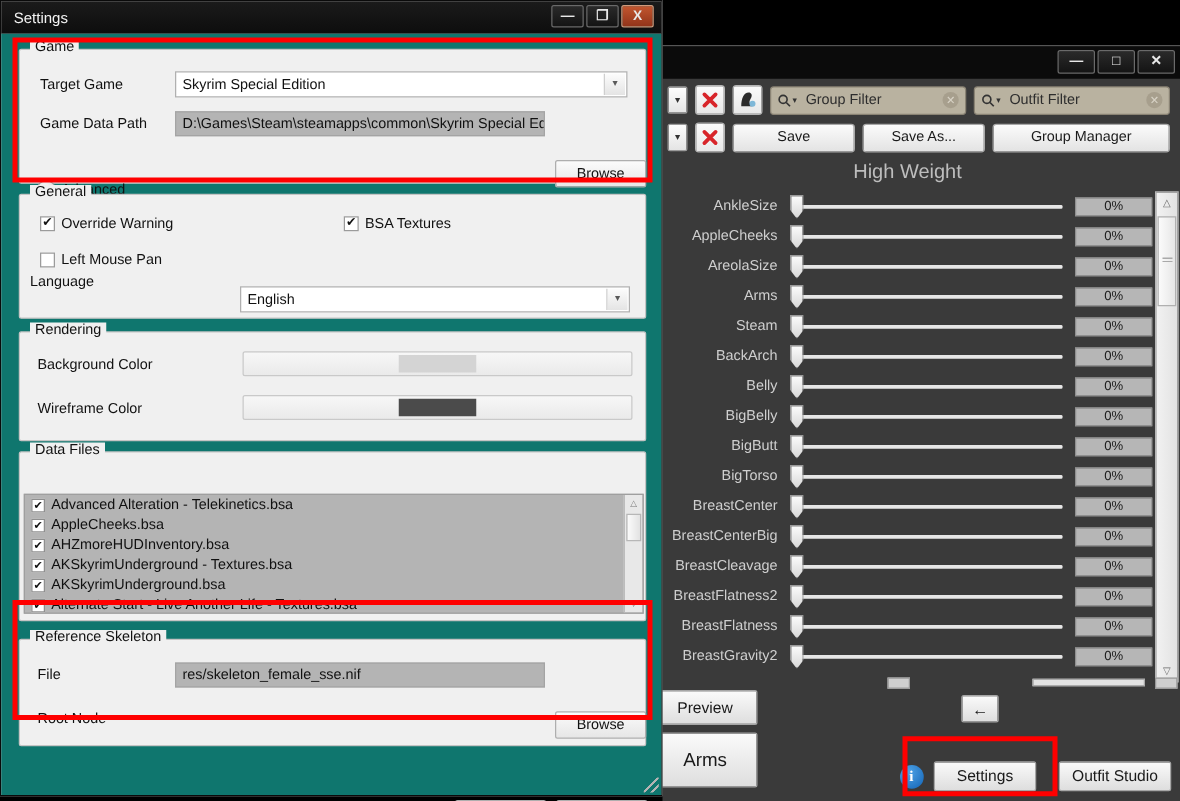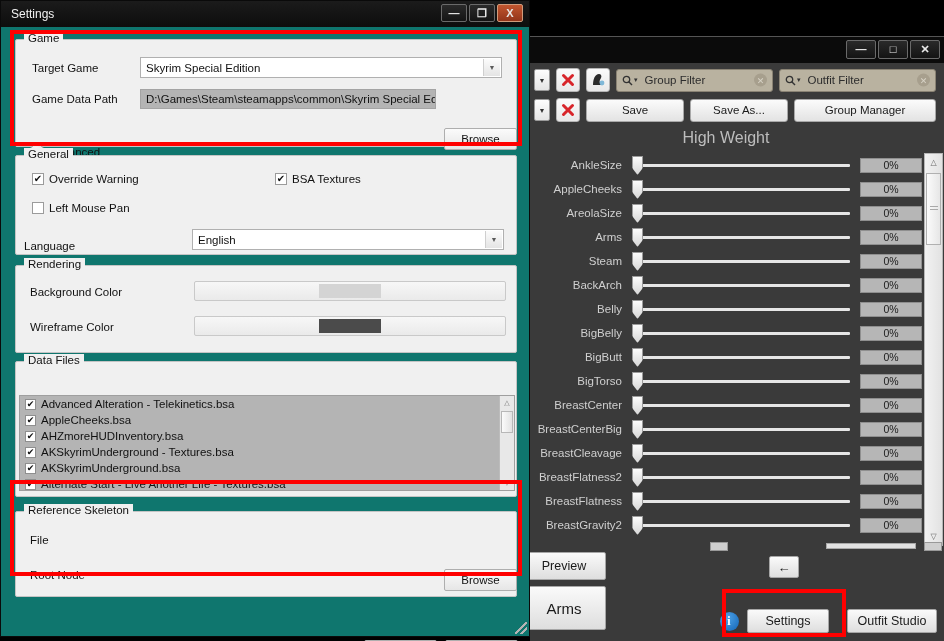--- a/index.html
+++ b/index.html
@@ -570,21 +570,21 @@
         <span>Override Warning</span>
       </div>
       <div class="chk" style="left:259px; top:17px;">
         <span class="box">✔</span>
         <span>BSA Textures</span>
       </div>
       <div class="chk" style="left:16px; top:46px;">
         <span class="box"></span>
         <span>Left Mouse Pan</span>
       </div>
-      <span class="fld-label" style="left:8px; top:84px;">Language</span>
+      <span class="fld-label" style="left:8px; top:64px;">Language</span>
       <div class="combo" style="left:176px; top:73px; width:312px;">
         <span>English</span>
         <span class="arrow">▼</span>
       </div>
     </div>
 
     <div class="gbox" style="left:14px; top:238px; width:502px; height:88px;">
       <span class="legend">Rendering</span>
       <span class="fld-label" style="left:14px; top:20px;">Background Color</span>
       <div class="colorbtn" style="left:178px; top:15px; width:312px;">
@@ -627,20 +627,23 @@
         <div id="df-scroll">
         <div class="arr">△</div>
         <div class="thumb"></div>
         <div class="arr bot">▽</div>
       </div>
     </div>
 
     <div class="gbox" style="left:14px; top:484px; width:502px; height:86px;">
       <span class="legend">Reference Skeleton</span>
       <span class="fld-label" style="left:14px; top:22px;">File</span>
+      <div class="txtfield readonly" style="left:124px; top:18px; width:296px;">
+        <span>res/skeleton_female_sse.nif</span>
+      </div>
       <div class="btn" style="left:428px; top:17px; width:73px; height:22px;">Browse</div>
       <span class="fld-label" style="left:14px; top:57px;">Root Node</span>
     </div>
 
     <div class="btn" style="left:363px; top:573px; width:73px; height:22px;">OK</div>
     <div class="btn" style="left:444px; top:573px; width:73px; height:22px;">Cancel</div>
     <div id="dlg-resize"></div>
   </div>
 
   <div class="hl" id="hl-game" style="border-color: rgb(255, 0, 0);"></div>

